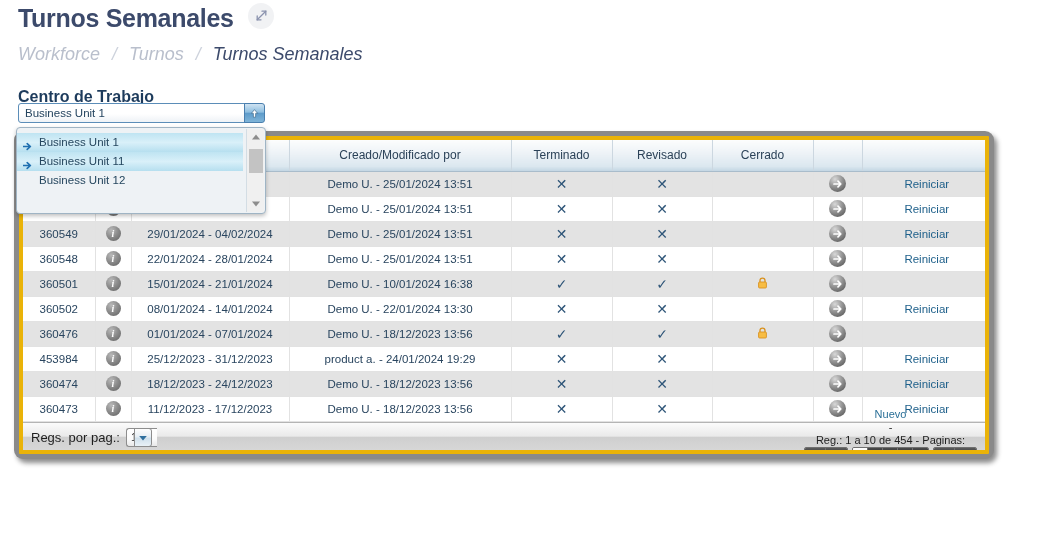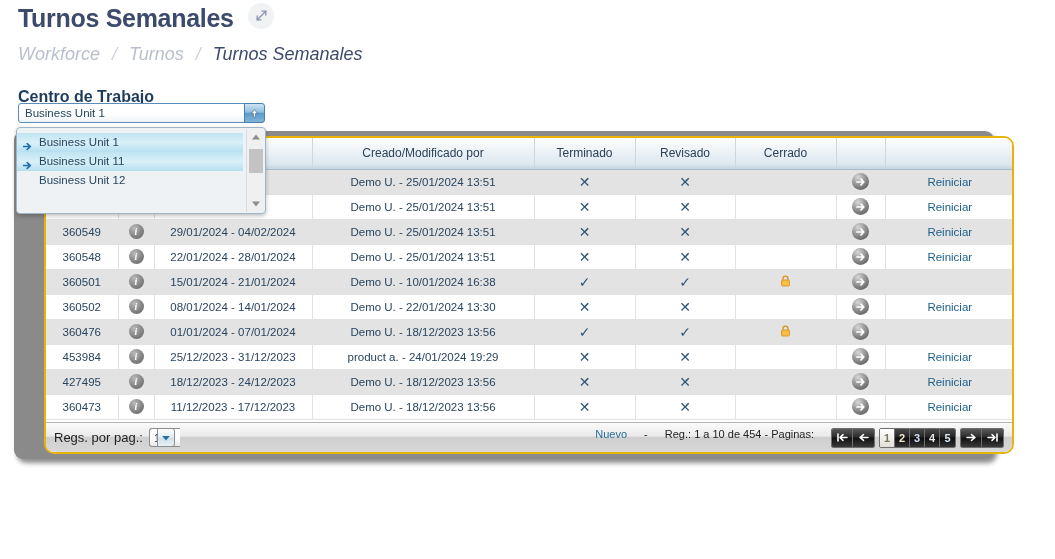--- a/index.html
+++ b/index.html
@@ -98,24 +98,24 @@
     position: absolute; left: 14px; top: 131px;
     width: 980px; height: 328px;
     background: #8a8a8a;
     border-radius: 9px;
     padding: 5px;
     box-shadow: 3px 4px 5px rgba(0,0,0,0.45);
   }
   #grid-inner {
     width: 100%; height: 100%;
     background: #ffffff;
-    border: 2px solid #eab308;
-    border-radius: 10px;
+    border: 4px solid #eab308;
+    border-radius: 1px;
     overflow: hidden;
-    display: flex; flex-direction: column; margin-left: 25px;
+    display: flex; flex-direction: column;
   }
 
   table.grid { width: 100%; border-collapse: collapse; table-layout: fixed; }
   table.grid th {
     height: 31px;
     background: linear-gradient(to bottom,#fcfdfd 0%,#eef3f7 40%,#dbe7ef 85%,#c3d6e3 100%);
     border-right: 1px solid #ccd7e0;
     border-bottom: 1px solid #a9bccb;
     font-size: 12px; font-weight: normal; color: #2b4258;
     text-align: center;
@@ -174,21 +174,21 @@
   }
   #rpp-btn {
     position:absolute; right:0; top:0; width:18px; height:19px;
     border:1px solid #8d8d8d; border-radius:0 3px 3px 0;
     background: linear-gradient(to bottom,#fdfdfd 0%,#e6eef4 45%,#cfe0ec 55%,#e9f1f6 100%);
     cursor:pointer;
   }
   #rpp-btn svg { display:block; margin:5px auto; }
 
   #footer-right {
-    margin-left:auto; display:flex; gap:17px;
+    margin-left:auto; display:flex; align-items:center; gap:1px;flex-direction:column;
   }
   #nuevo-link { color:#2a6f97; font-size:11px; cursor:pointer; }
   #dash { color:#2a2a2a; font-size:11px; }
   #reg-info { color:#1e1e1e; font-size:11px; }
   #pager { display:flex; align-items:center; gap:1px; }
   .pg-group { display:flex; border:1px solid #6f6f6f; border-radius:2px; overflow:hidden; }
   .pg-nav {
     width:21px; height:18px;
     background: linear-gradient(to bottom,#5a5a5a 0%,#2a2a2a 45%,#111111 50%,#3a3a3a 100%);
     border-right:1px solid #6f6f6f;
@@ -414,21 +414,21 @@
             <td>product a. - 24/01/2024 19:29</td>
             <td><span class="mark-x">✕</span></td>
             <td><span class="mark-x">✕</span></td>
             <td></td>
             <td><span class="go-icon"><svg width="11" height="10" viewBox="0 0 11 10">
                   <path d="M2 5 L8 5 M6 2.2 L8.8 5 L6 7.8" stroke="#fff" stroke-width="1.7" fill="none" stroke-linecap="round" stroke-linejoin="round"></path>
                 </svg></span></td>
             <td><span class="link">Reiniciar</span></td>
           </tr>
           <tr class="alt">
-            <td>427495</td>
+            <td>360474</td>
             <td><span class="info-icon">i</span></td>
             <td>18/12/2023 - 24/12/2023</td>
             <td>Demo U. - 18/12/2023 13:56</td>
             <td><span class="mark-x">✕</span></td>
             <td><span class="mark-x">✕</span></td>
             <td></td>
             <td><span class="go-icon"><svg width="11" height="10" viewBox="0 0 11 10">
                   <path d="M2 5 L8 5 M6 2.2 L8.8 5 L6 7.8" stroke="#fff" stroke-width="1.7" fill="none" stroke-linecap="round" stroke-linejoin="round"></path>
                 </svg></span></td>
             <td><span class="link">Reiniciar</span></td>

